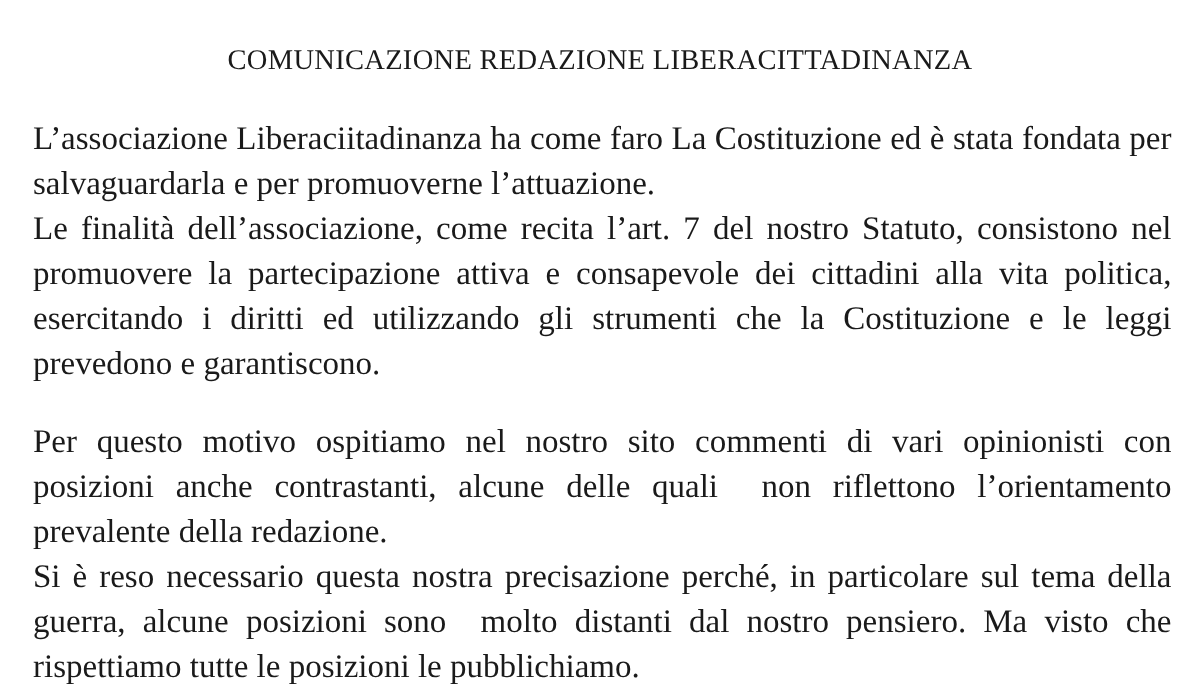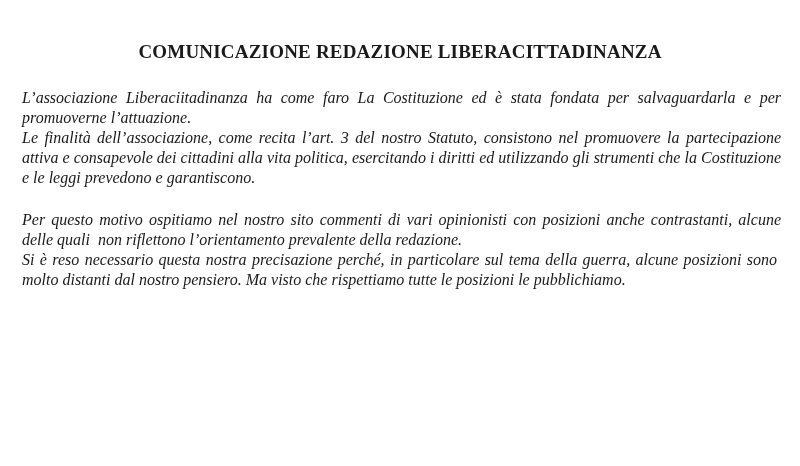--- a/index.html
+++ b/index.html
@@ -7,52 +7,51 @@
     position: relative;
     width: 800px;
     height: 466px;
     background: #ffffff;
     overflow: hidden;
     font-family: "Liberation Serif", serif;
     color: #1a1a1a;
     box-sizing: border-box;
   }
   .doc-title {
-    padding-top: 41px;
+    padding-top: 30px;
     text-align: center;
-    font-weight: 700;
+    font-weight: 400;
     font-size: 19px;
     line-height: 22px;
     letter-spacing: 0.2px;
   }
   .doc-body {
     padding: 25px 19px 0 22px;
   }
   .block p {
     margin: 0;
-    font-size: 16px;
-    line-height: 20px;
+    font-size: 22px;
+    line-height: 30px;
     text-align: justify;
-    font-style: italic;
   }
   .block + .block {
     margin-top: 22px;
   }
 </style>
 </head>
 <body>
 
 <div class="page">
   <div class="doc-title">COMUNICAZIONE REDAZIONE LIBERACITTADINANZA</div>
 
   <div class="doc-body">
 
     <div class="block">
       <p>L’associazione Liberaciitadinanza ha come faro La Costituzione ed è stata fondata per salvaguardarla e per promuoverne l’attuazione.</p>
-      <p>Le finalità dell’associazione, come recita l’art. 3 del nostro Statuto, consistono nel promuovere la partecipazione attiva e consapevole dei cittadini alla vita politica, esercitando i diritti ed utilizzando gli strumenti che la Costituzione e le leggi prevedono e garantiscono.</p>
+      <p>Le finalità dell’associazione, come recita l’art. 7 del nostro Statuto, consistono nel promuovere la partecipazione attiva e consapevole dei cittadini alla vita politica, esercitando i diritti ed utilizzando gli strumenti che la Costituzione e le leggi prevedono e garantiscono.</p>
     </div>
 
     <div class="block">
       <p>Per questo motivo ospitiamo nel nostro sito commenti di vari opinionisti con posizioni anche contrastanti, alcune delle quali&nbsp; non riflettono l’orientamento prevalente della redazione.</p>
       <p>Si è reso necessario questa nostra precisazione perché, in particolare sul tema della guerra, alcune posizioni sono&nbsp; molto distanti dal nostro pensiero. Ma visto che rispettiamo tutte le posizioni le pubblichiamo.</p>
     </div>
 
 
   </div>
 </div>

